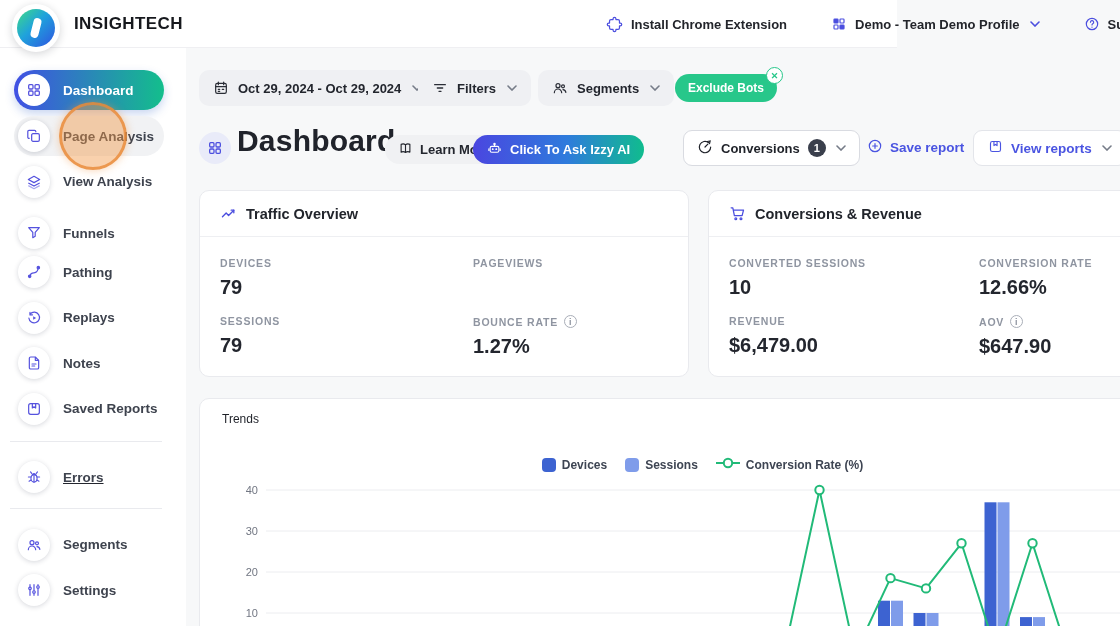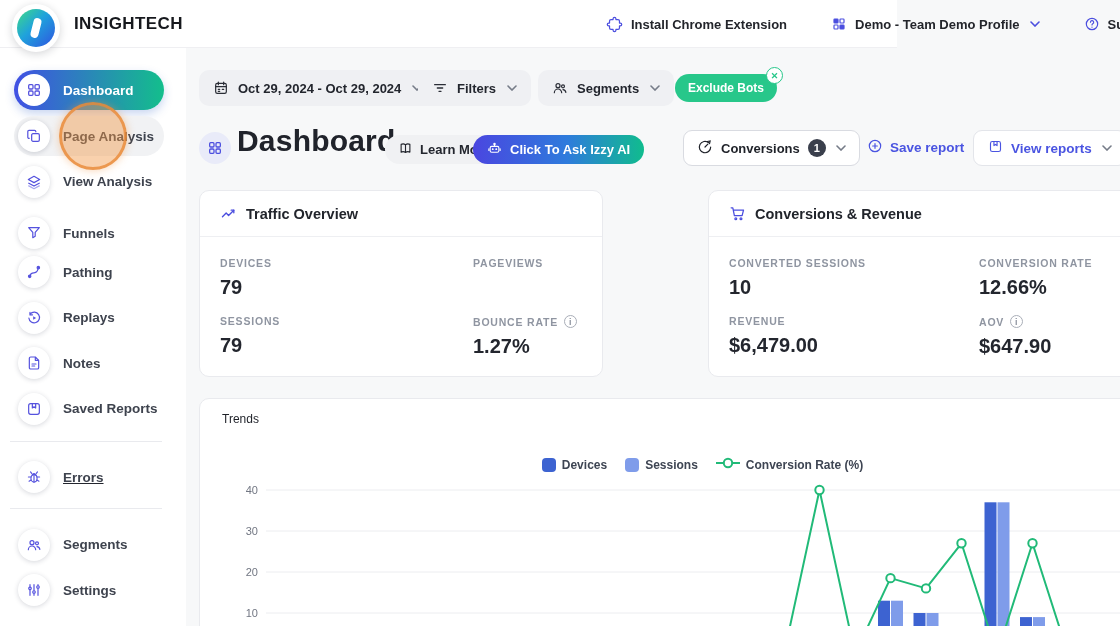--- a/index.html
+++ b/index.html
@@ -331,21 +331,21 @@
           <path d="M9.5 4v6.5l2.5-1.8 2.5 1.8V4"></path>
         </svg></span>
     <span>View reports</span>
     <span class="chev">
         <svg width="10" height="6" viewBox="0 0 10 6" fill="none" stroke="currentColor" stroke-width="1.6" stroke-linecap="round">
           <path d="M1 1l4 4 4-4"></path>
         </svg>
       </span>
   </div>
 
-  <div class="card" style="left:13px; top:142px; width:404px; height:187px;">
+  <div class="card" style="left:13px; top:142px; width:490px; height:187px;">
     <div class="card-head">
       <span class="ic-wrap">
           <svg width="17" height="17" viewBox="0 0 24 24" fill="none" stroke="currentColor" stroke-width="1.9" stroke-linecap="round" stroke-linejoin="round">
             <path d="M3.5 16.5l5.2-5.2 3.4 3.4 7.4-7.4"></path>
             <path d="M15.8 7.3h3.7V11"></path>
           </svg>
         </span>
       <span class="card-title">Traffic Overview</span>
     </div>
     <div class="stats-grid" id="traffic-stats" style="grid-template-columns:253px 1fr;">

